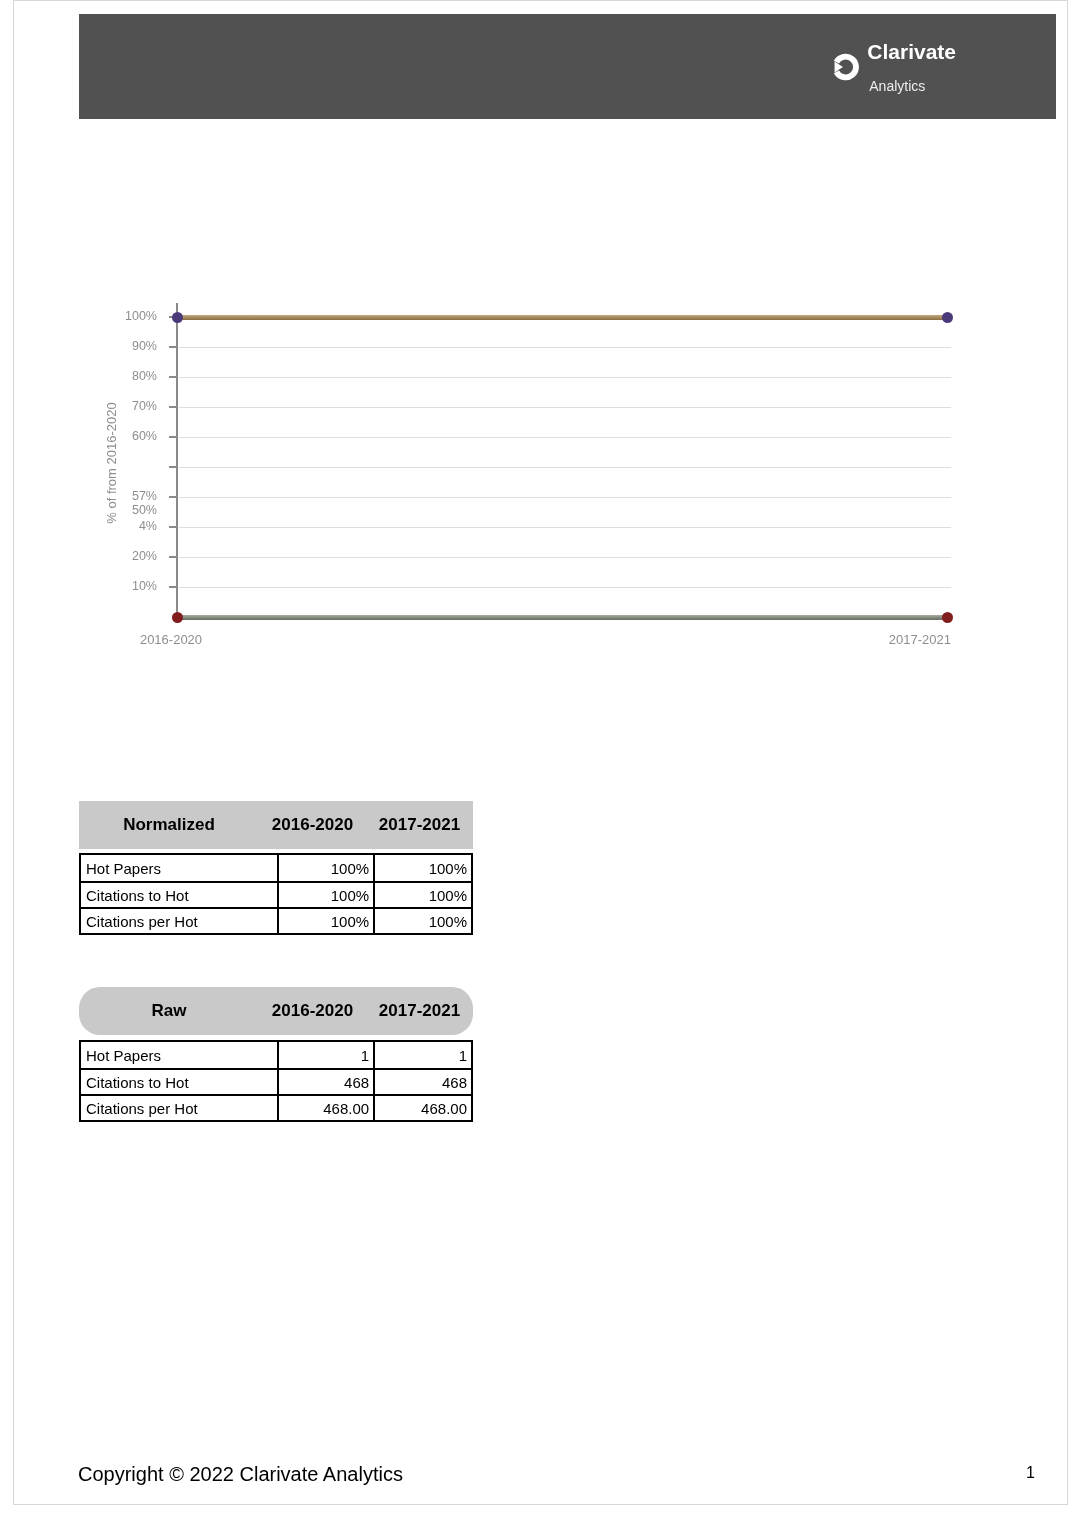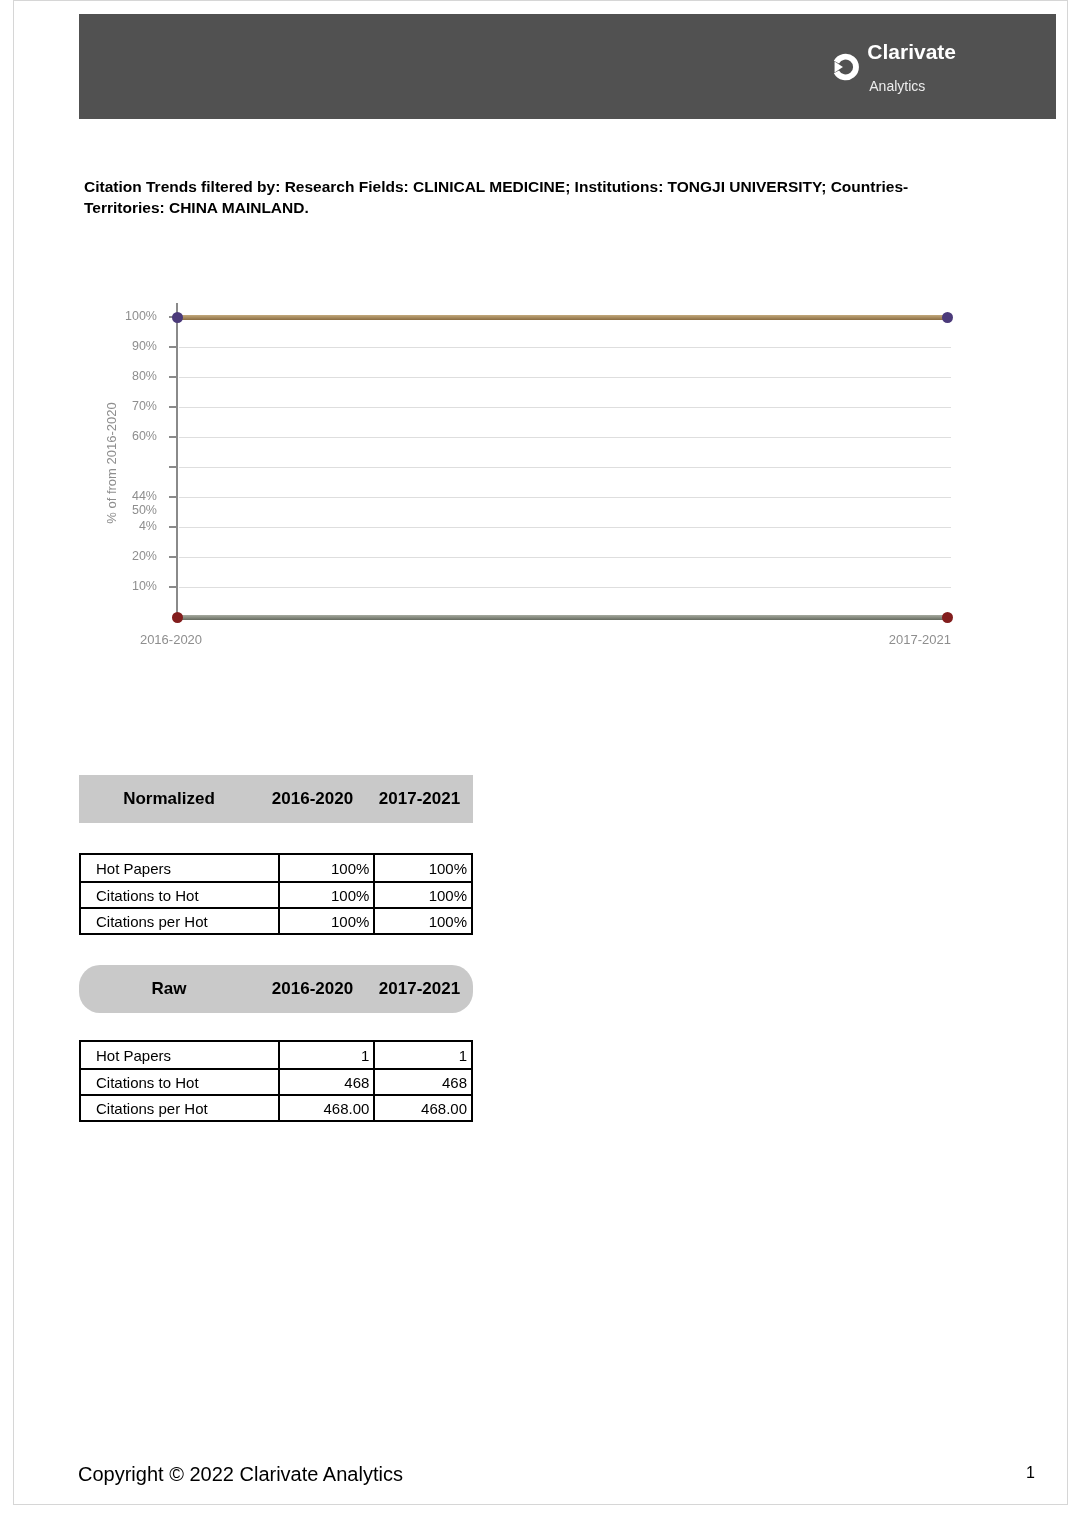--- a/index.html
+++ b/index.html
@@ -48,28 +48,28 @@
               background:#c9c9c9; display:flex; align-items:center;
               font-weight:bold; font-size:17px; color:#000; }
   .tbl-head .hc1 { width:180px; text-align:center; }
   .tbl-head .hc2 { width:107px; text-align:center; }
   .tbl-head .hc3 { width:107px; text-align:center; }
   .tbl-body { position:absolute; left:65px; width:394px;
               border:2px solid #000; background:#fff; }
   .tbl-row  { display:flex; height:26px; border-top:2px solid #000; }
   .tbl-row:first-child { border-top:none; }
   .cell-label { width:215px; display:flex; align-items:center;
-                padding-left:15px; font-size:15px; color:#000; }
+                padding-left:5px; font-size:15px; color:#000; }
   .cell-val   { width:105px; display:flex; align-items:center; justify-content:flex-end;
                 padding-right:4px; font-size:15px; color:#000;
                 border-left:2px solid #000; }
   .cell-val:last-child { width:107px; }
-  #tbl-normalized-head { top:774px; }
+  #tbl-normalized-head { top:800px; }
   #tbl-normalized-body { top:852px; }
-  #tbl-raw-head { top:964px;border-radius:21px; }
+  #tbl-raw-head { top:986px;border-radius:21px; }
   #tbl-raw-body { top:1039px; }
 
   
   .copyright { position:absolute; left:64px; top:1462px; font-size:20px; color:#000; }
   .page-num  { position:absolute; right:32px; top:1463px; font-size:16px; color:#000; }
 </style>
 </head>
 <body>
 
 <div class="page">
@@ -80,21 +80,20 @@
         <path d="M 7.7 12.1 A 12.5 12.5 0 1 1 7.7 23.9" fill="none" stroke="#ffffff" stroke-width="7"></path>
         <path d="M 5.5 11.5 L 15.5 18 L 5.5 24.5 Z" fill="#ffffff"></path>
       </svg>
       <div class="logo-text">
         <span class="logo-name">Clarivate</span>
         <span class="logo-sub">Analytics</span>
       </div>
     </div>
   </div>
 
-  <div class="filter-text">Citation Trends filtered by:  Research Fields: CLINICAL MEDICINE;  Institutions: TONGJI UNIVERSITY;  Countries-Territories: CHINA MAINLAND.</div>
 
   <div id="chart">
     <div class="ylabel">% of from 2016-2020</div>
     <div class="xlabel first">2016-2020</div>
     <div class="xlabel last">2017-2021</div>
     <div class="axis-line"></div>
   <div class="gridline" style="top: 316px;"></div>
       <div class="ytick" style="top: 315px;"></div>
       <div class="ytick-label" style="top: 308px;">100%</div>
       <div class="gridline" style="top: 346px;"></div>
@@ -107,21 +106,21 @@
       <div class="ytick" style="top: 405px;"></div>
       <div class="ytick-label" style="top: 398px;">70%</div>
       <div class="gridline" style="top: 436px;"></div>
       <div class="ytick" style="top: 435px;"></div>
       <div class="ytick-label" style="top: 428px;">60%</div>
       <div class="gridline" style="top: 466px;"></div>
       <div class="ytick" style="top: 465px;"></div>
       <div class="ytick-label" style="top: 458px; margin-top: 44px;">50%</div>
       <div class="gridline" style="top: 496px;"></div>
       <div class="ytick" style="top: 495px;"></div>
-      <div class="ytick-label" style="top: 488px;">44%</div>
+      <div class="ytick-label" style="top: 488px;">57%</div>
       <div class="gridline" style="top: 526px;"></div>
       <div class="ytick" style="top: 525px;"></div>
       <div class="ytick-label" style="top: 518px;">4%</div>
       <div class="gridline" style="top: 556px;"></div>
       <div class="ytick" style="top: 555px;"></div>
       <div class="ytick-label" style="top: 548px;">20%</div>
       <div class="gridline" style="top: 586px;"></div>
       <div class="ytick" style="top: 585px;"></div>
       <div class="ytick-label" style="top: 578px;">10%</div>
       <div class="series-line" style="top: 313.5px; background: linear-gradient(rgb(195, 169, 124), rgb(138, 109, 66));"></div>

